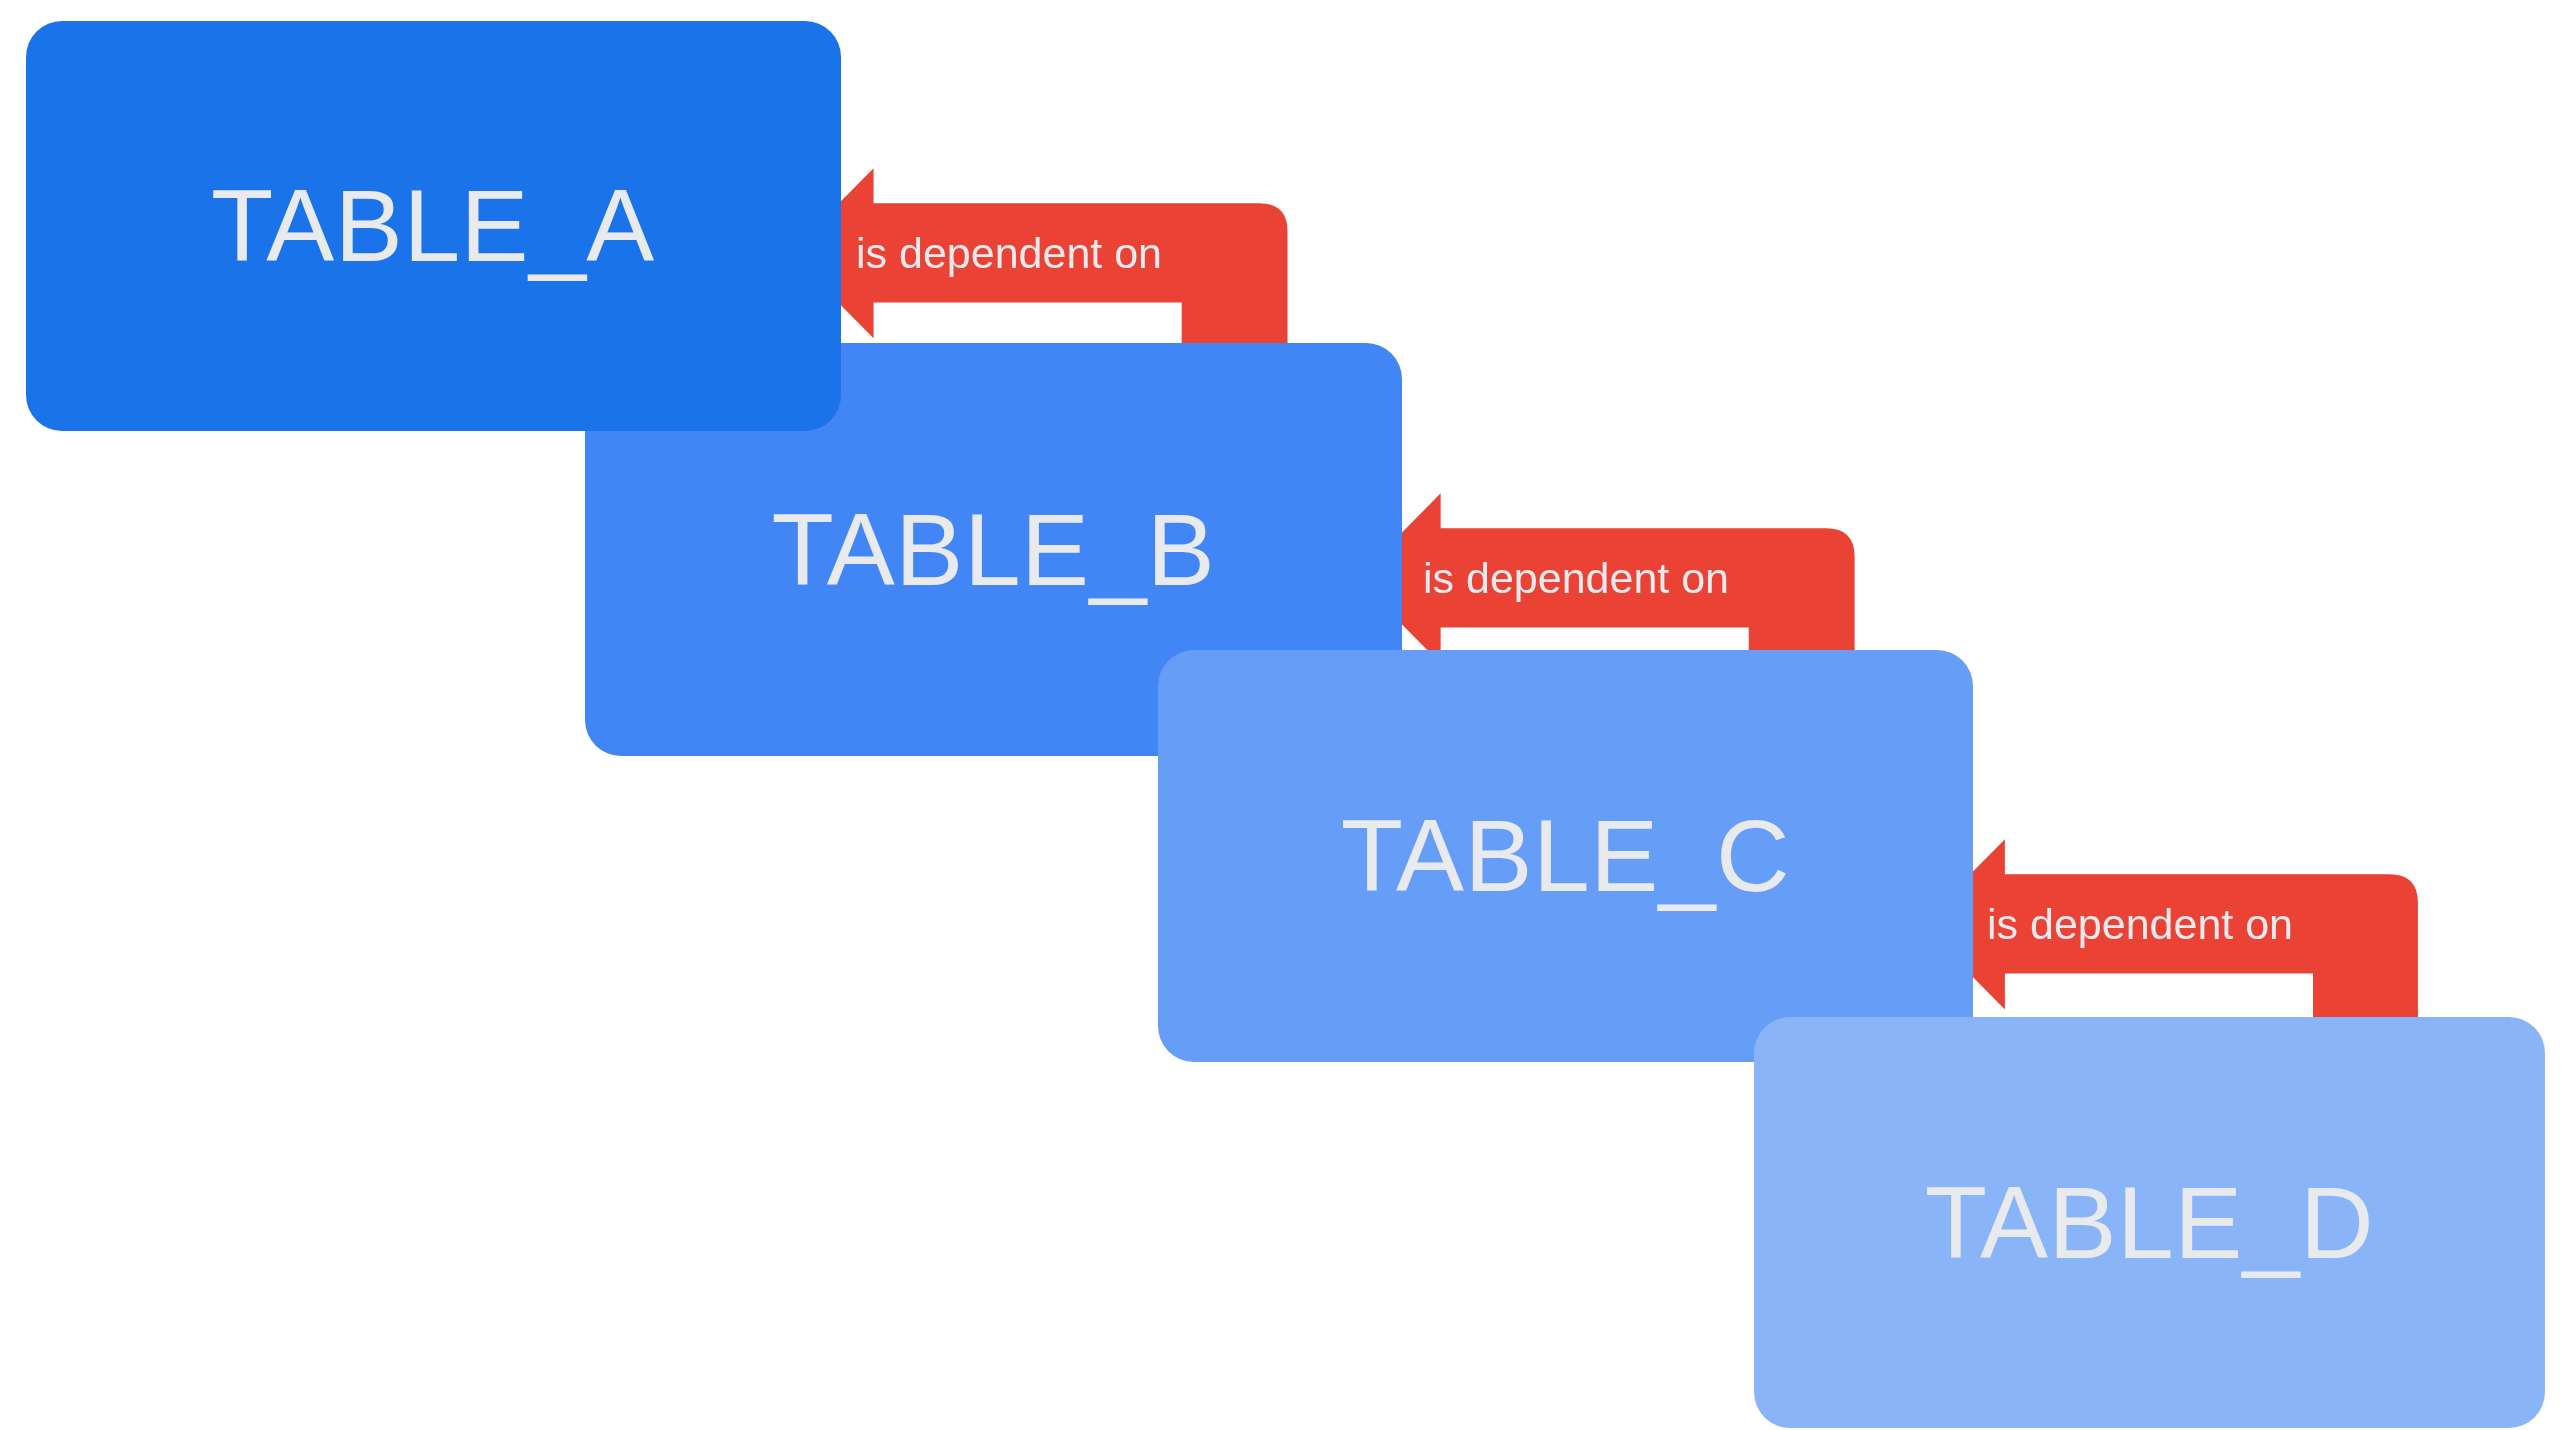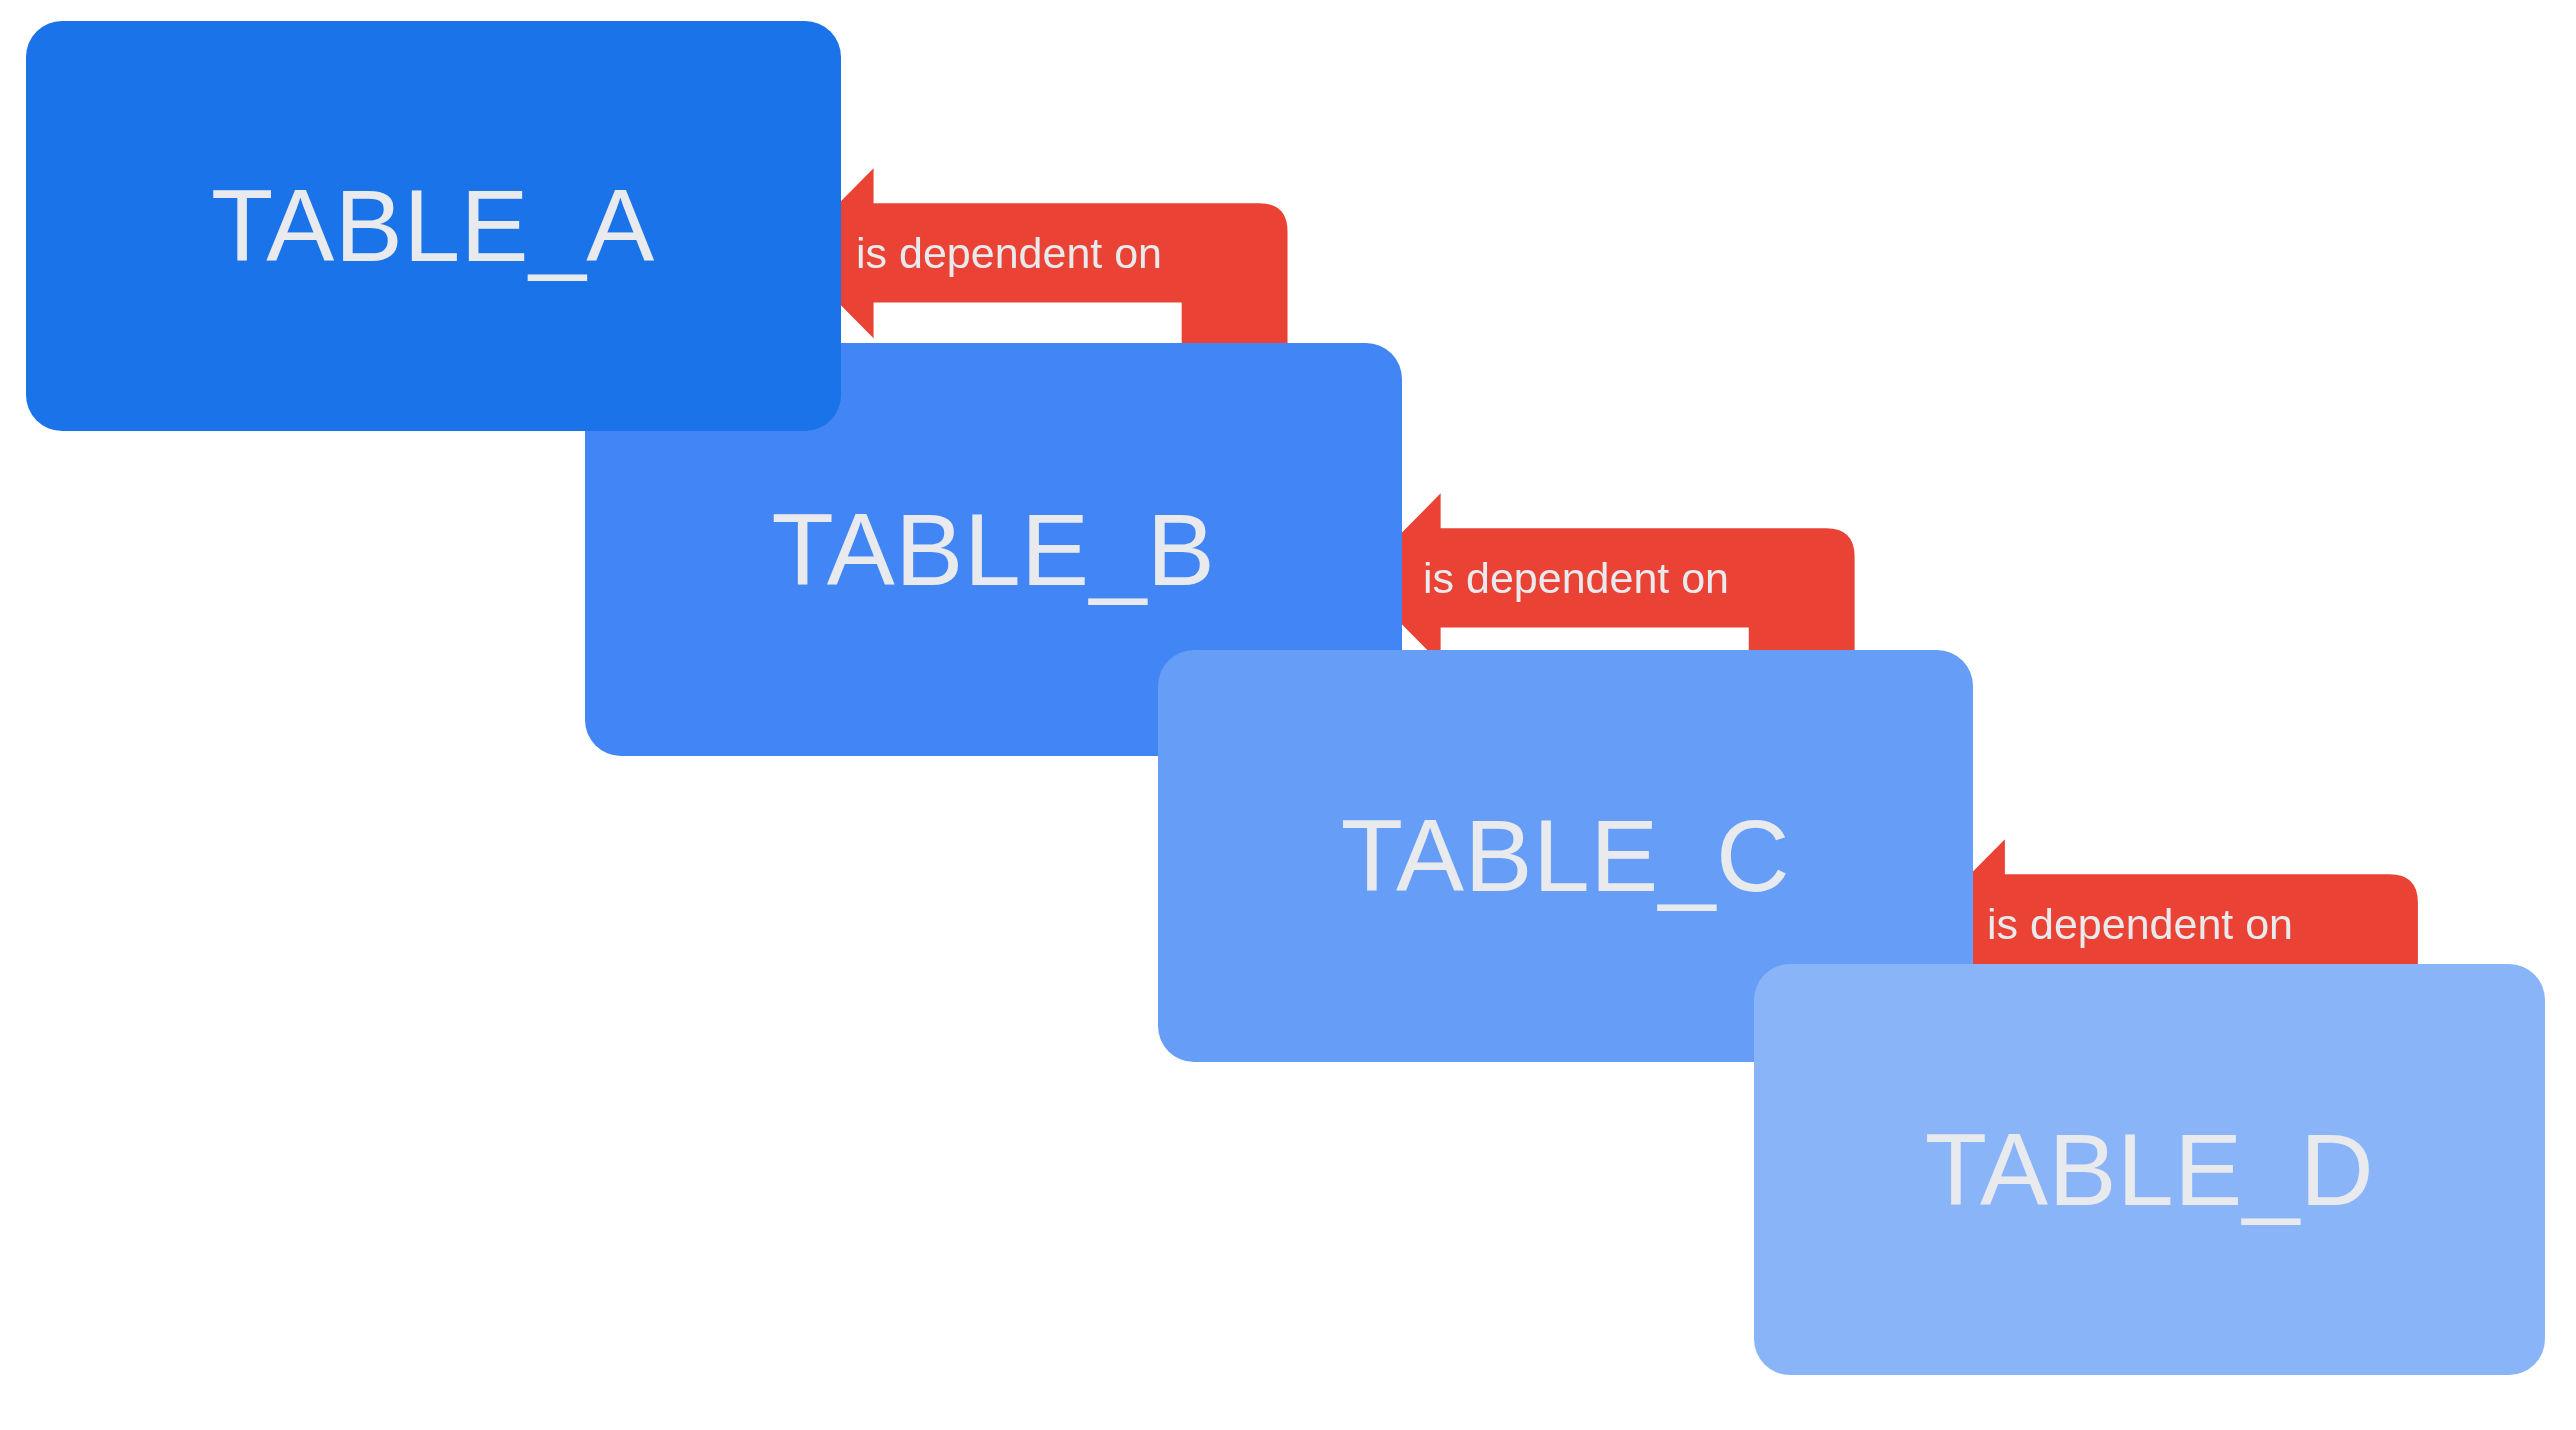--- a/index.html
+++ b/index.html
@@ -68,21 +68,21 @@
 
   <div class="node-box" id="node-1" style="left: 585px; top: 343px; width: 817px; height: 413px; background: rgb(66, 133, 244);">
     <span class="node-label" style="color: rgb(232, 234, 237);">TABLE_B</span>
   </div>
   <div class="node-box" id="node-0" style="left: 25.5px; top: 21px; width: 815px; height: 410px; background: rgb(26, 115, 232);">
     <span class="node-label" style="color: rgb(232, 234, 237);">TABLE_A</span>
   </div>
   <div class="node-box" id="node-2" style="left: 1158px; top: 650px; width: 815px; height: 412px; background: rgb(102, 157, 246);">
     <span class="node-label" style="color: rgb(232, 234, 237);">TABLE_C</span>
   </div>
-  <div class="node-box" id="node-3" style="left: 1754px; top: 964px; width: 791px; height: 411px; background: rgb(138, 180, 248);">
+  <div class="node-box" id="node-3" style="left: 1754px; top: 1017px; width: 791px; height: 411px; background: rgb(138, 180, 248);">
     <span class="node-label" style="color: rgb(232, 234, 237);">TABLE_D</span>
   </div>
 
   <div class="edge-label" id="edge-label-0" style="left: 856px; top: 232px; color: rgb(232, 234, 237);">is dependent on</div>
   <div class="edge-label" id="edge-label-1" style="left: 1423px; top: 557px; color: rgb(232, 234, 237);">is dependent on</div>
   <div class="edge-label" id="edge-label-2" style="left: 1987px; top: 903px; color: rgb(232, 234, 237);">is dependent on</div>
 
 </div>
 
 

